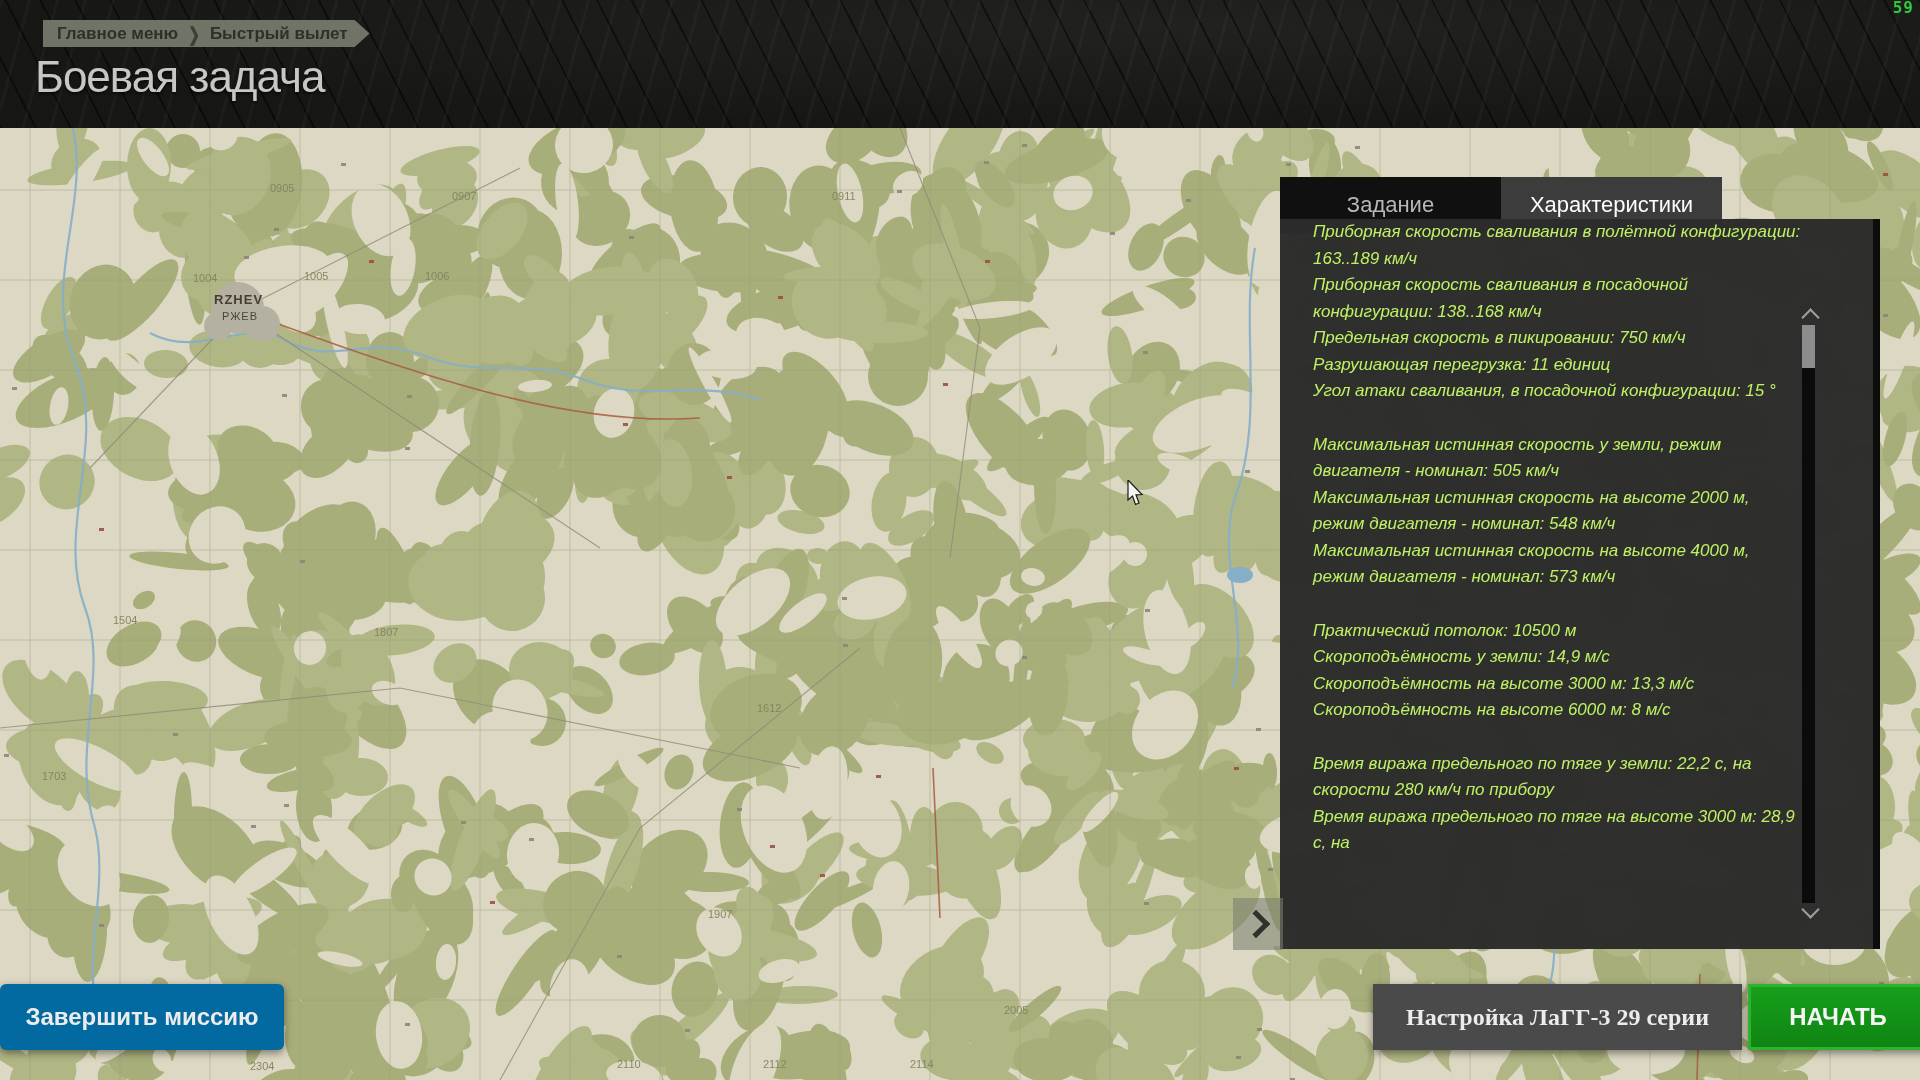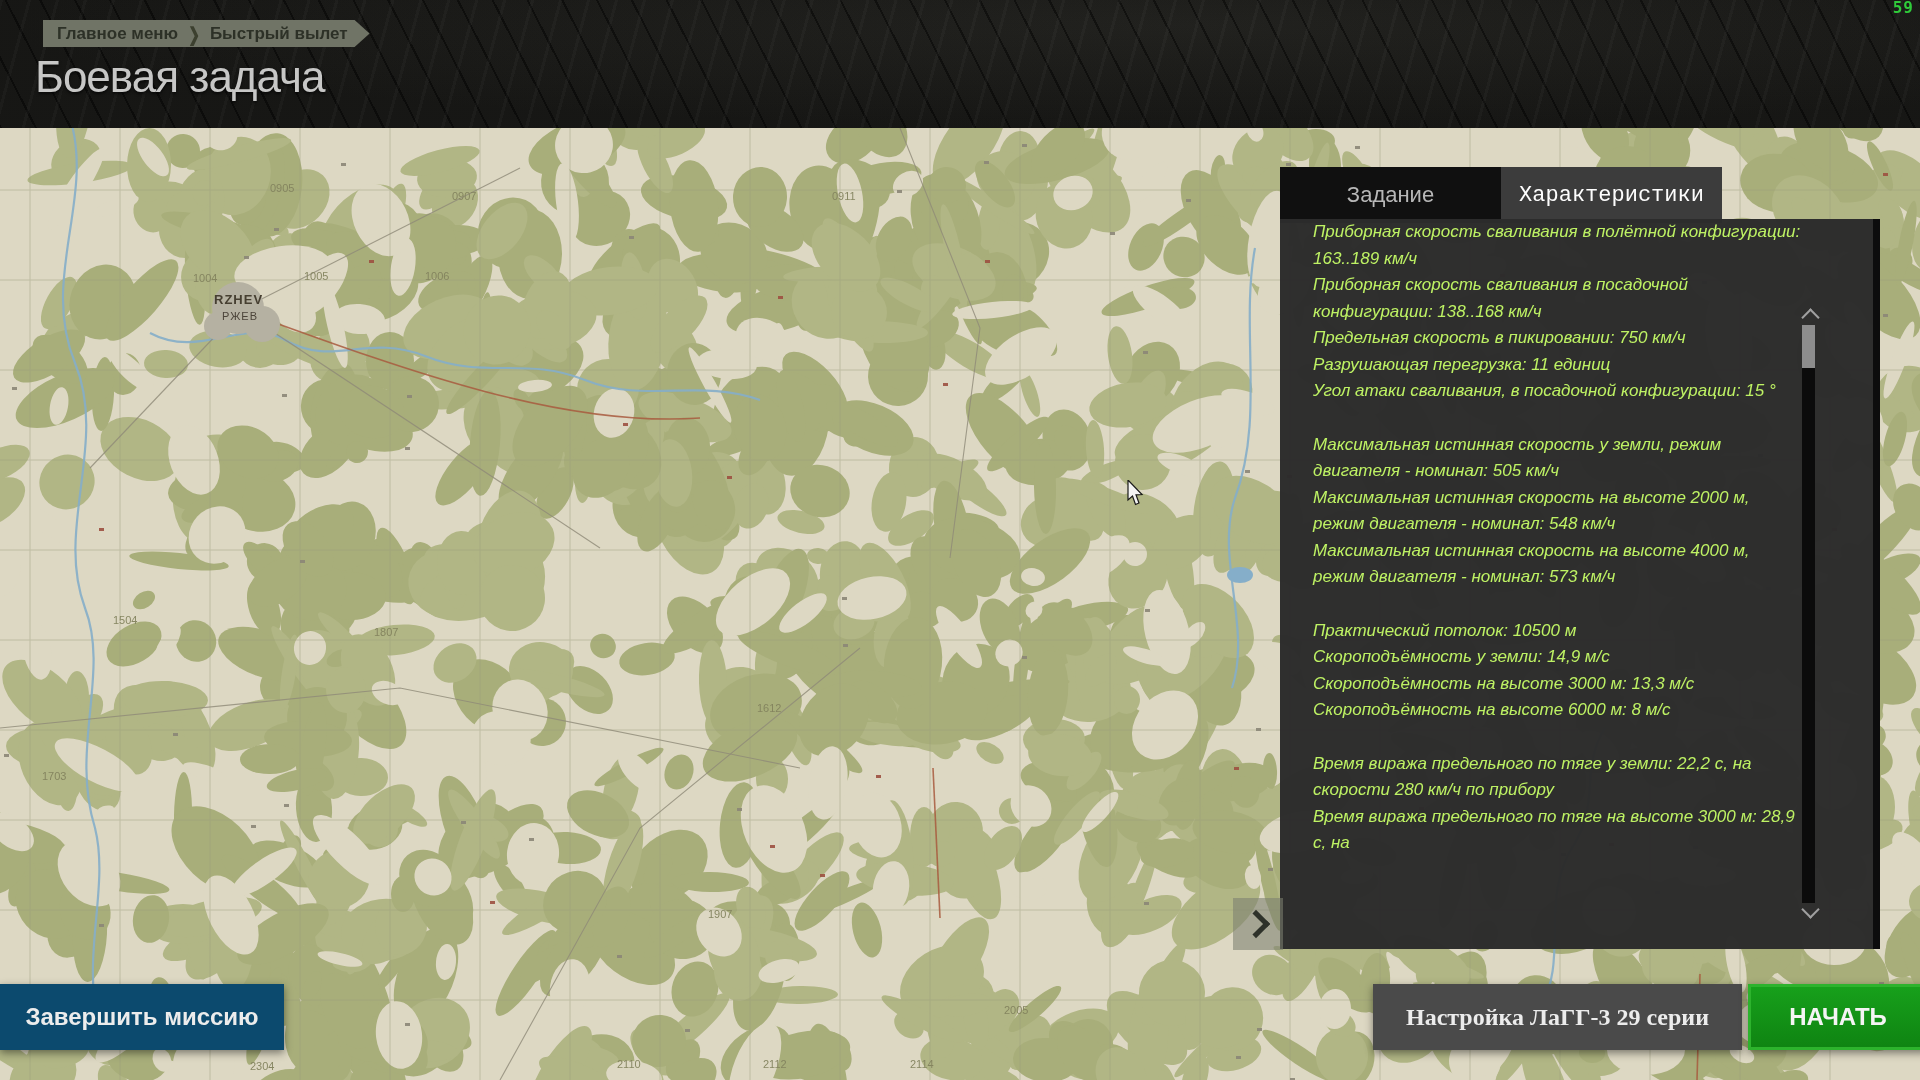--- a/index.html
+++ b/index.html
@@ -28,25 +28,25 @@
   
   #map{position:absolute;left:0;top:128px;width:1920px;height:952px;overflow:hidden;}
   #map svg{display:block;}
   .gridnum{font-family:"Liberation Sans",sans-serif;font-size:11px;fill:#83835e;opacity:.95;}
   .city{font-family:"Liberation Sans",sans-serif;font-size:13px;font-weight:bold;
     fill:#463f31;letter-spacing:1px;}
   .city2{font-family:"Liberation Sans",sans-serif;font-size:11px;fill:#4c443a;letter-spacing:1px;}
 
   
   #panel{position:absolute;left:1280px;top:163px;width:600px;height:786px;}
-  #tabs{position:absolute;left:0;top:4px;height:56px;display:flex;}
+  #tabs{position:absolute;left:0;top:14px;height:56px;display:flex;}
   .tab{width:221px;height:56px;display:flex;align-items:center;justify-content:center;
     font-size:22px;cursor:pointer;}
   .tab.inactive{background:#101010;color:#b7b7b7;}
-  .tab.active{background:#3c3c3c;color:#fdfdfd;font-family:Liberation Mono, monospace;}
+  .tab.active{background:#3c3c3c;color:#fdfdfd;}
   #panel-body{position:absolute;left:0;top:56px;width:593px;height:730px;
     background:rgba(44,44,44,.985);border-right:7px solid rgba(10,10,10,.9);
     overflow:hidden;}
   #aircraft-title{margin:30px 0 25px 33px;font-size:22px;color:#c3c3c3;}
   #spec-list{margin:0 70px 0 33px;font-size:17px;line-height:26.5px;color:#bef264;font-style:italic;}
   .spec-line{}
   .spec-gap{height:27px;}
 
   
   .sb-chev{position:absolute;width:11px;height:11px;border-left:2px solid #a0a0a0;
@@ -60,21 +60,21 @@
   #next-btn{position:absolute;left:1233px;top:898px;width:50px;height:52px;
     background:rgba(124,128,112,.58);display:flex;align-items:center;justify-content:center;
     cursor:pointer;}
   #next-btn .chev{width:15px;height:15px;border-top:5px solid #2e322a;border-right:5px solid #2e322a;
     transform:rotate(45deg);margin-right:4px;}
 
   
   .btn{position:absolute;top:984px;height:66px;display:flex;align-items:center;justify-content:center;
     font-size:24px;font-weight:bold;color:#ececec;cursor:pointer;white-space:nowrap;
     box-shadow:0 3px 8px rgba(0,0,0,.45);}
-  #btn-finish{left:0;width:284px;background:#0c4a6e;}
+  #btn-finish{left:0;width:284px;background:#0369a1;border-radius:6px;}
   #btn-settings{left:1373px;width:369px;background:#4a4a4a;font-family:Liberation Serif, serif;}
   #btn-start{left:1748px;width:180px;background:linear-gradient(#17a01b,#0f8412);
     border:3px solid #2db32d;box-sizing:border-box;color:#f4f4f4;}
 
   
   #cursor{position:absolute;left:1127px;top:480px;width:18px;height:26px;pointer-events:none;}
 </style>
 </head>
 <body>
 

